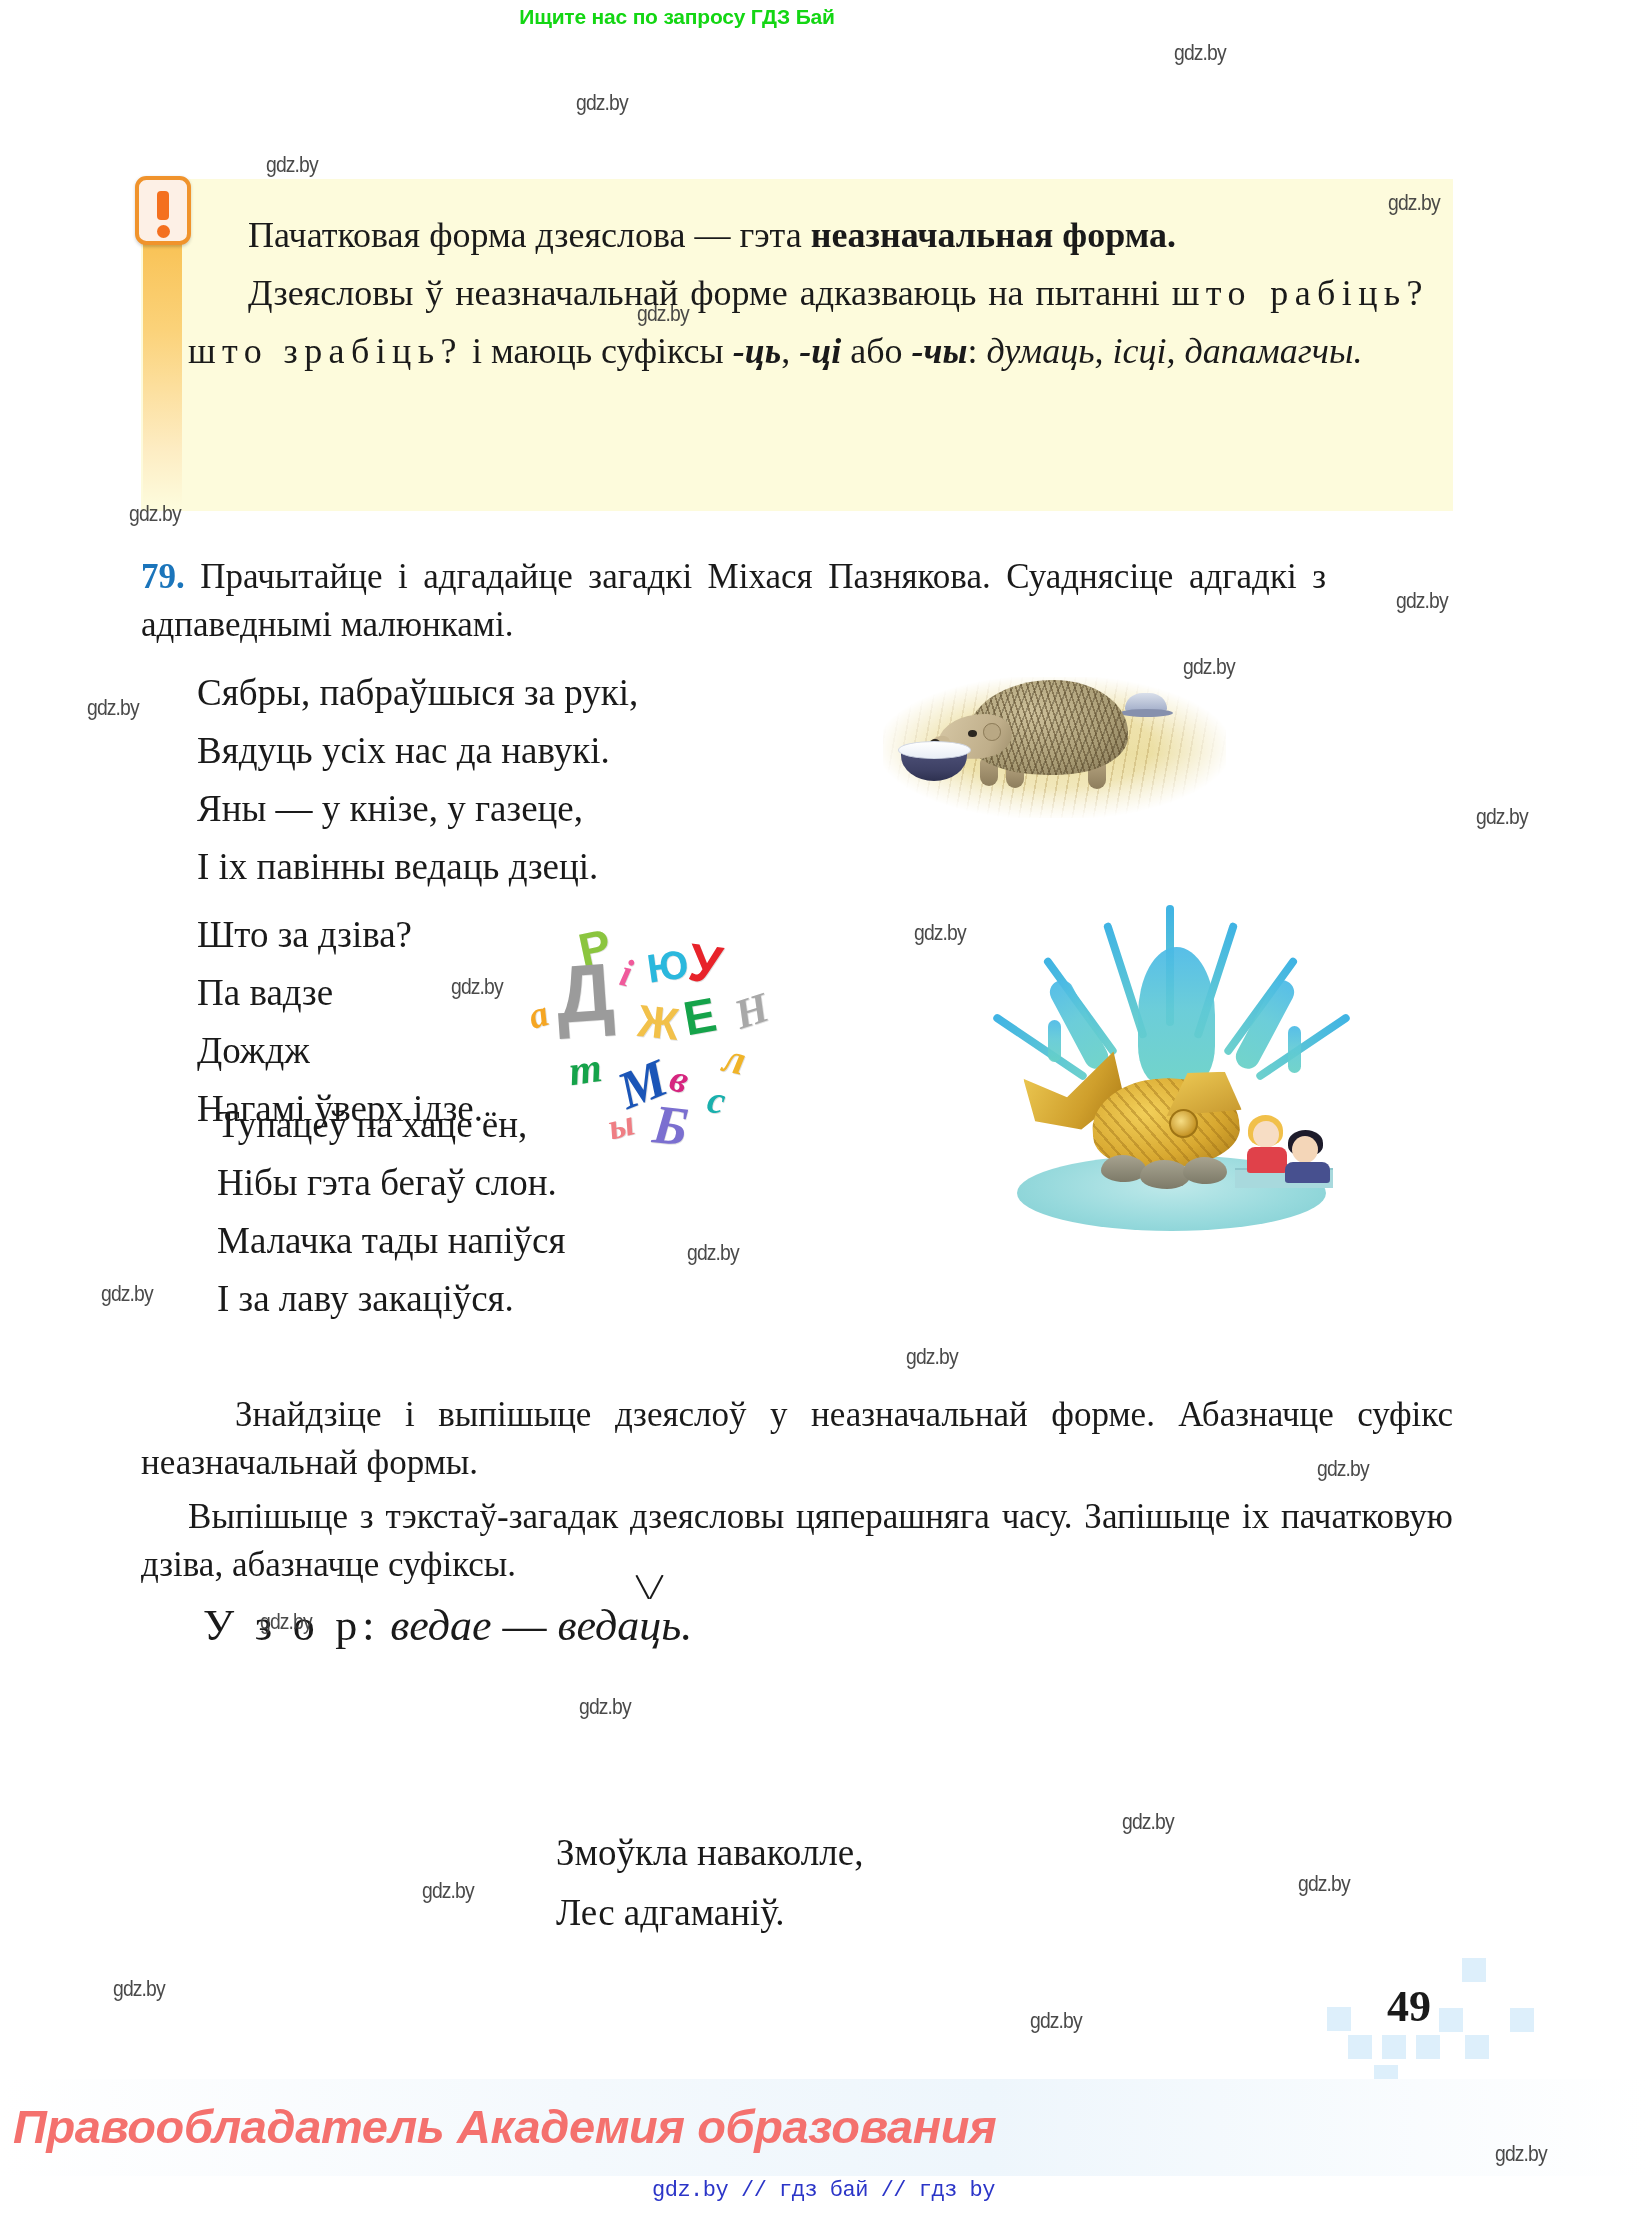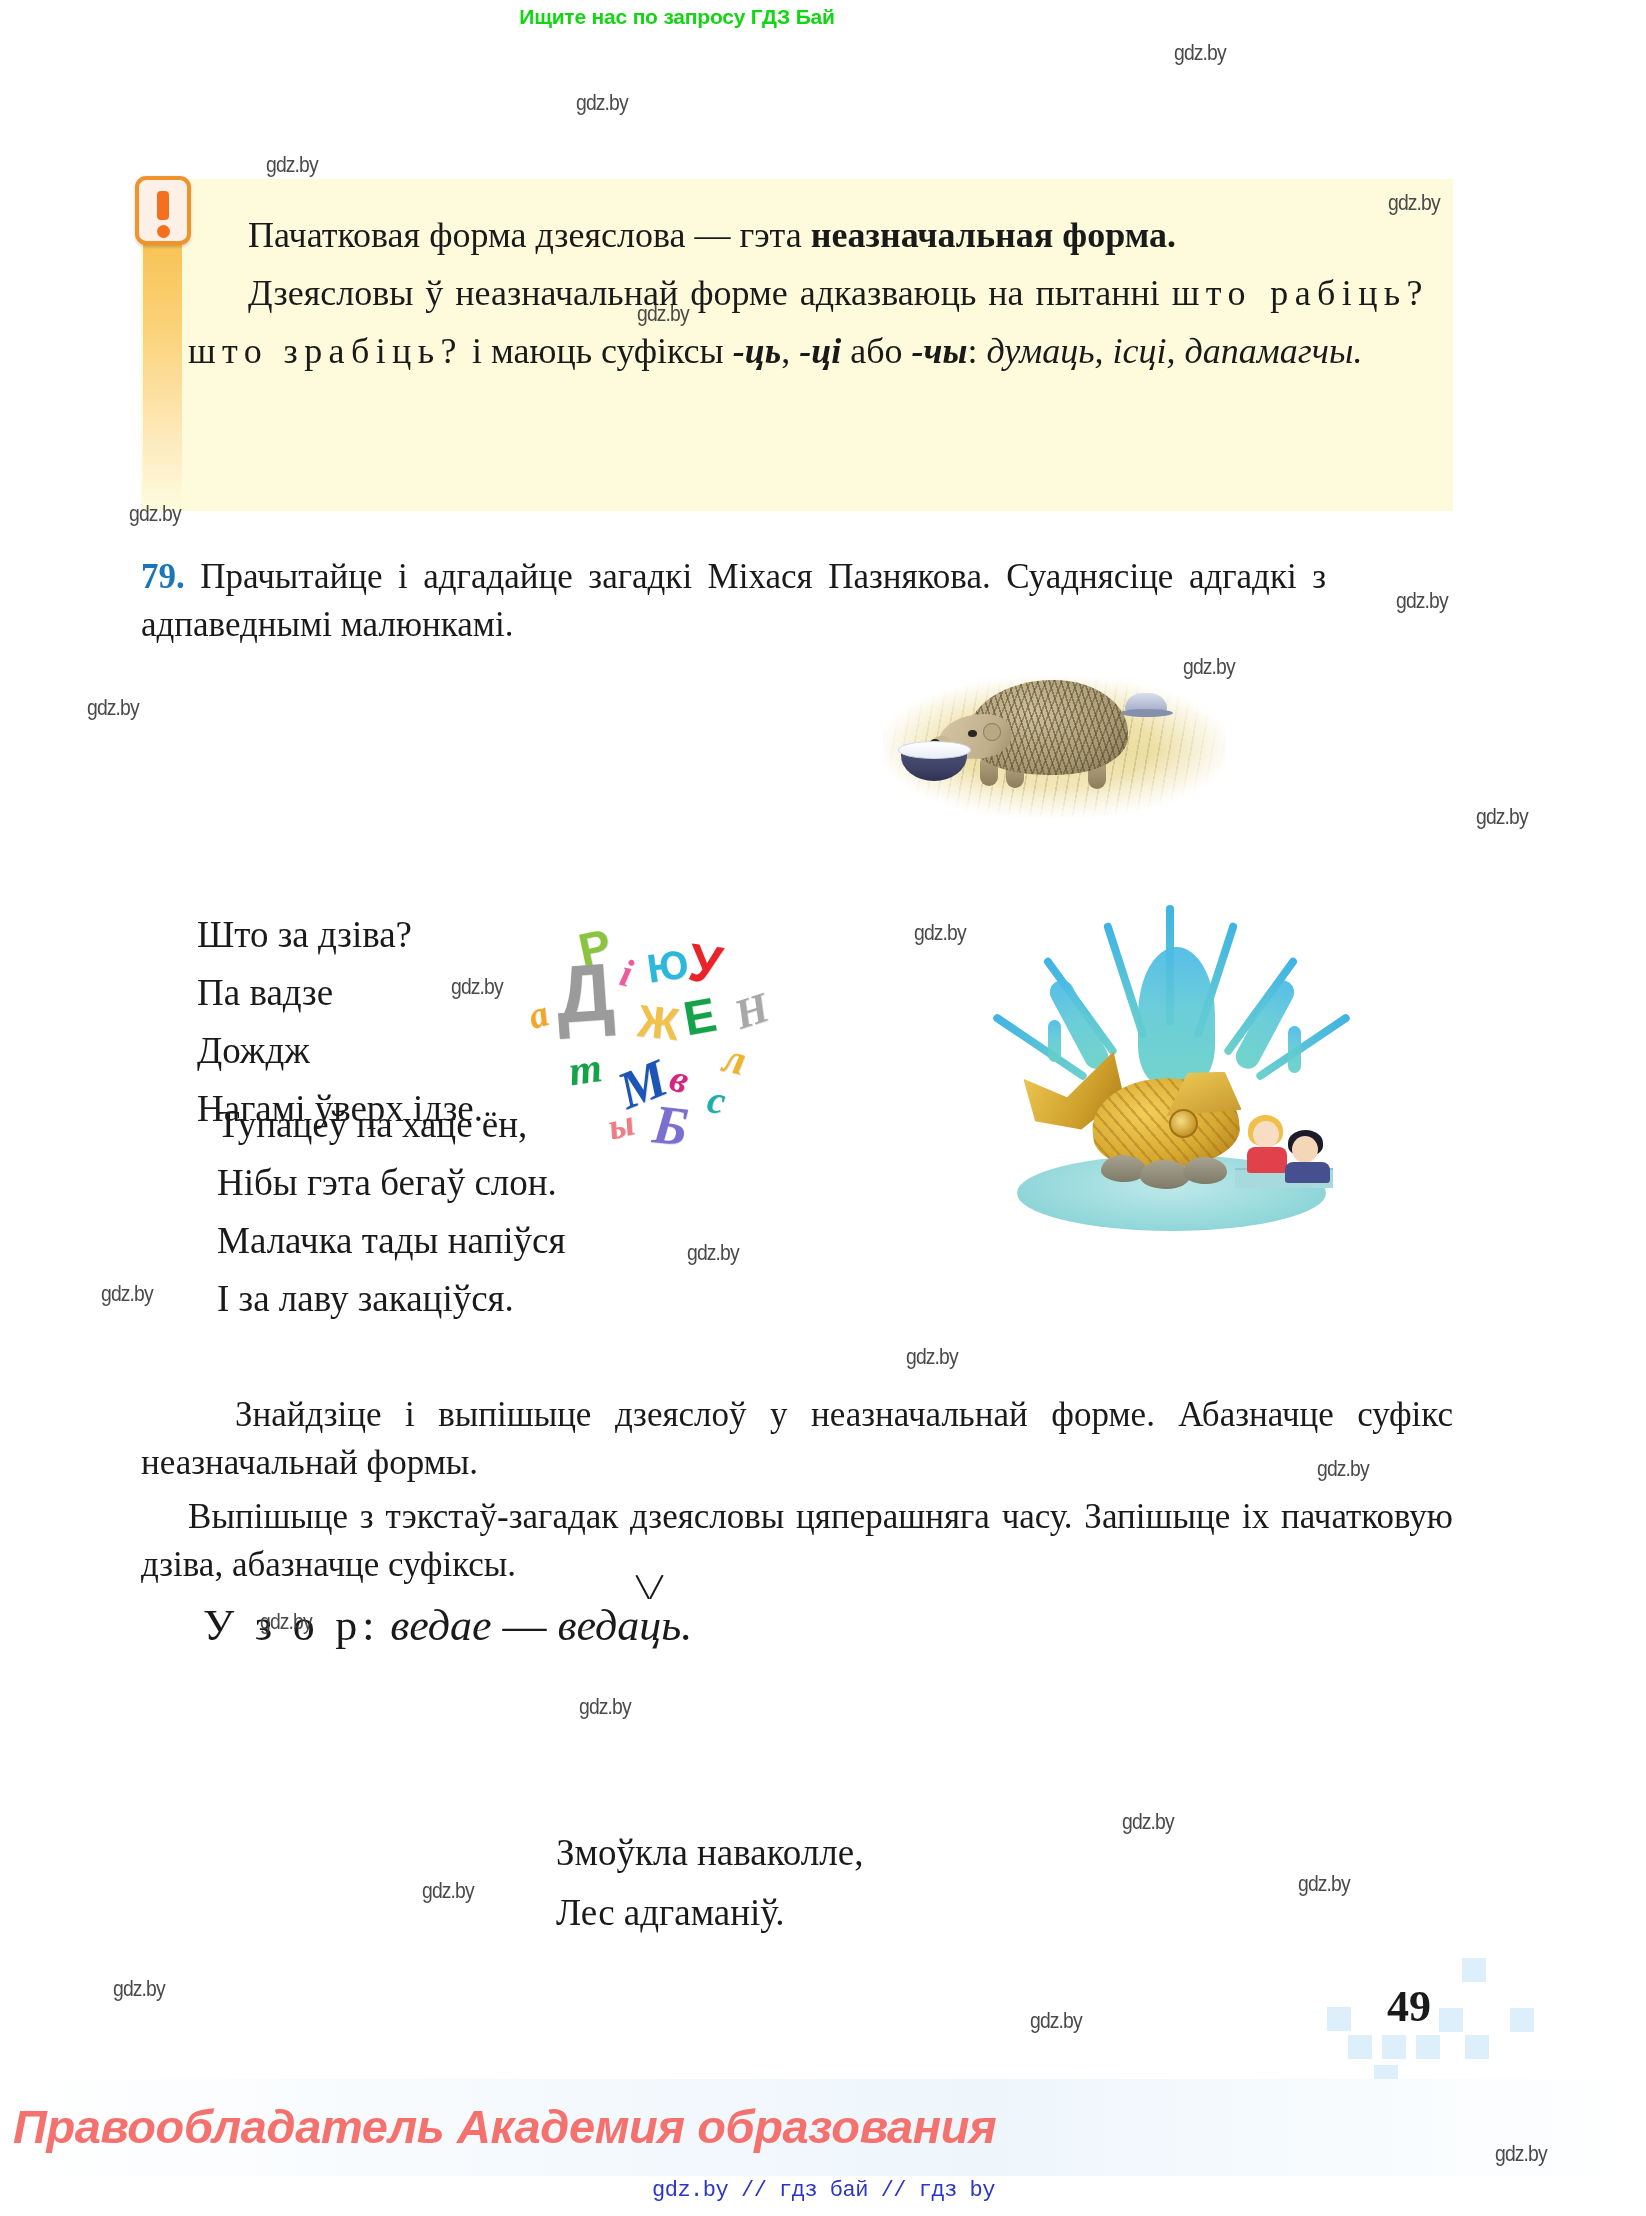--- a/index.html
+++ b/index.html
@@ -451,20 +451,24 @@
     <div class="bang-dot"></div>
   </div>
 
   <div id="rule-text">
     <p><span class="ind"></span><span>Пачатковая форма дзеяслова — гэта </span><span class="b">неазначальная форма</span><span class="b">.</span></p>
     <p><span class="ind"></span><span>Дзеясловы ў неазначальнай форме адказваюць на пытанні </span><span class="spaced">што рабіць?</span><span> </span><span class="spaced">што зрабіць?</span><span> і маюць суфіксы </span><span class="bi">-ць</span><span>, </span><span class="bi">-ці</span><span> або </span><span class="bi">-чы</span><span>: </span><span class="i">думаць, ісці, дапамагчы.</span></p>
   </div>
 
   <div class="para" id="ex79-head"><span class="ex-num">79.</span> <span>Прачытайце і адгадайце загадкі Міхася Пазнякова.</span> <span>Суаднясіце адгадкі з адпаведнымі малюнкамі.</span></div>
 
+  <div class="poem" id="poem-1">Сябры, пабраўшыся за рукі,
+Вядуць усіх нас да навукі.
+Яны — у кнізе, у газеце,
+І іх павінны ведаць дзеці.</div>
   <div class="poem" id="poem-2">Што за дзіва?
 Па вадзе
 Дождж
 Нагамі ўверх ідзе.</div>
   <div class="poem" id="poem-3">Тупацеў па хаце ён,
 Нібы гэта бегаў слон.
 Малачка тады напіўся
 І за лаву закаціўся.</div>
 
   <div class="para" id="ex79-task1">&nbsp;&nbsp;&nbsp;&nbsp;<span>Знайдзіце і выпішыце дзеяслоў у неазначальнай форме. Абазначце суфікс неазначальнай формы.</span></div>

